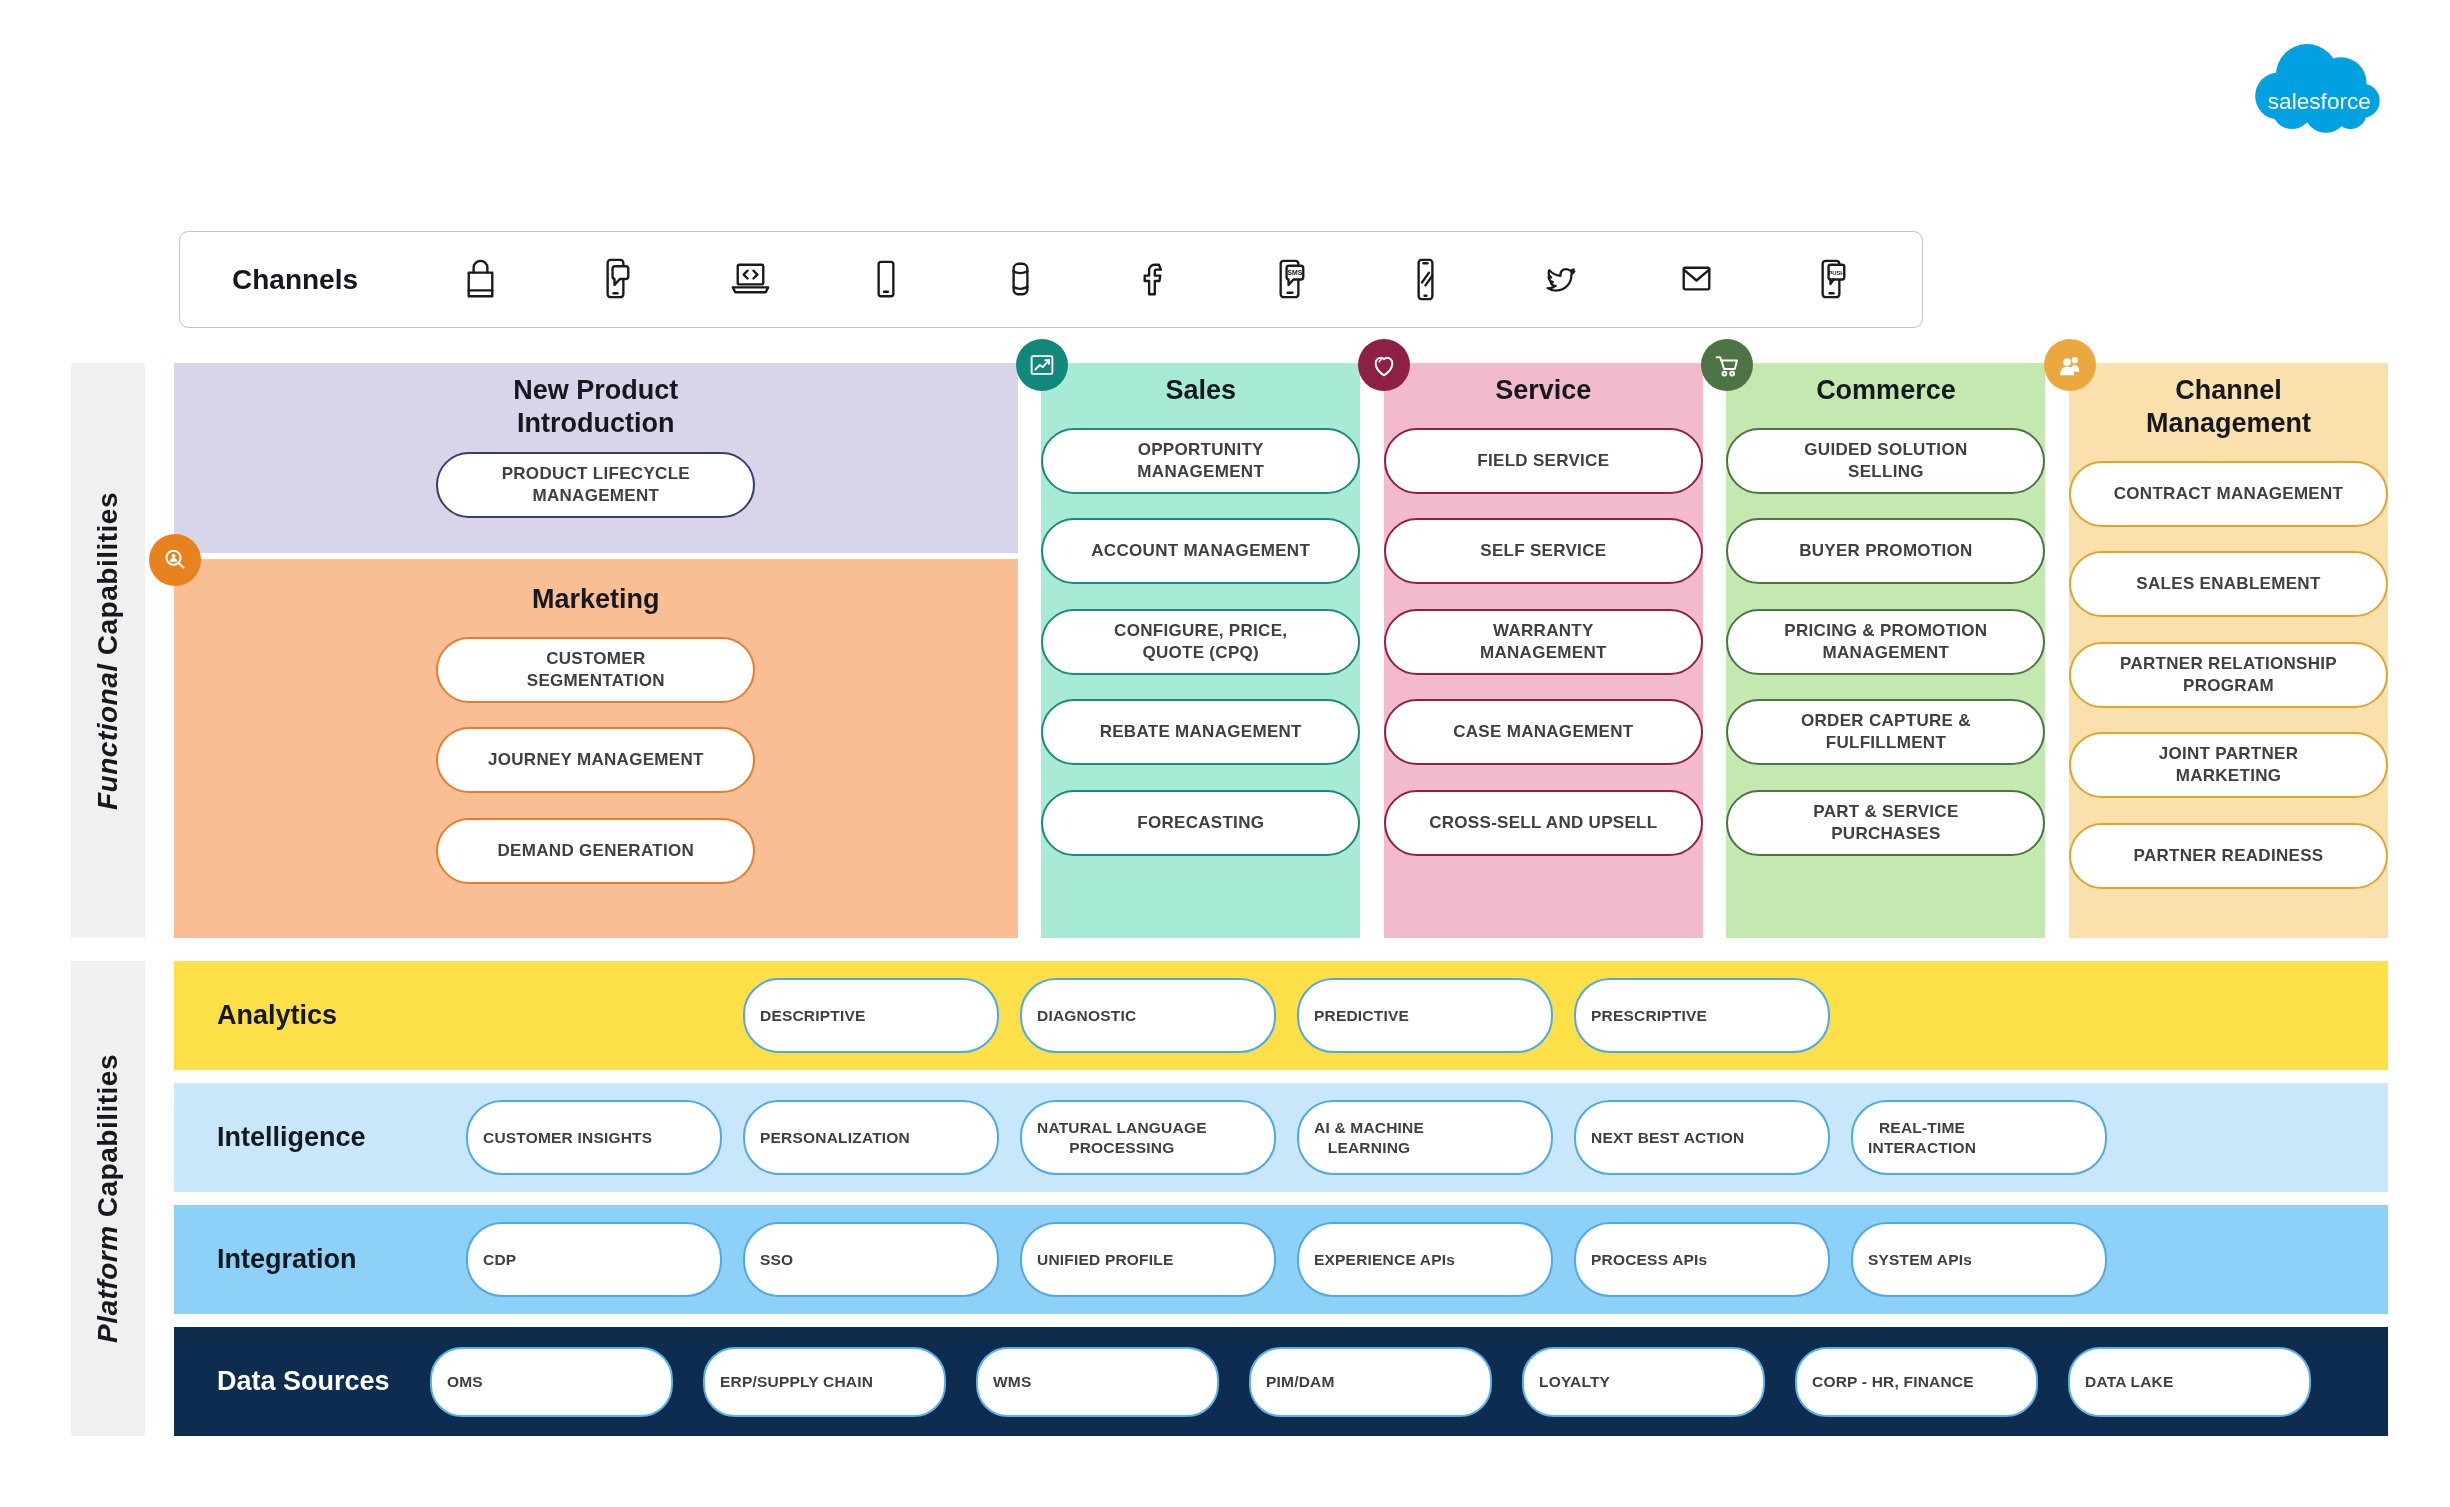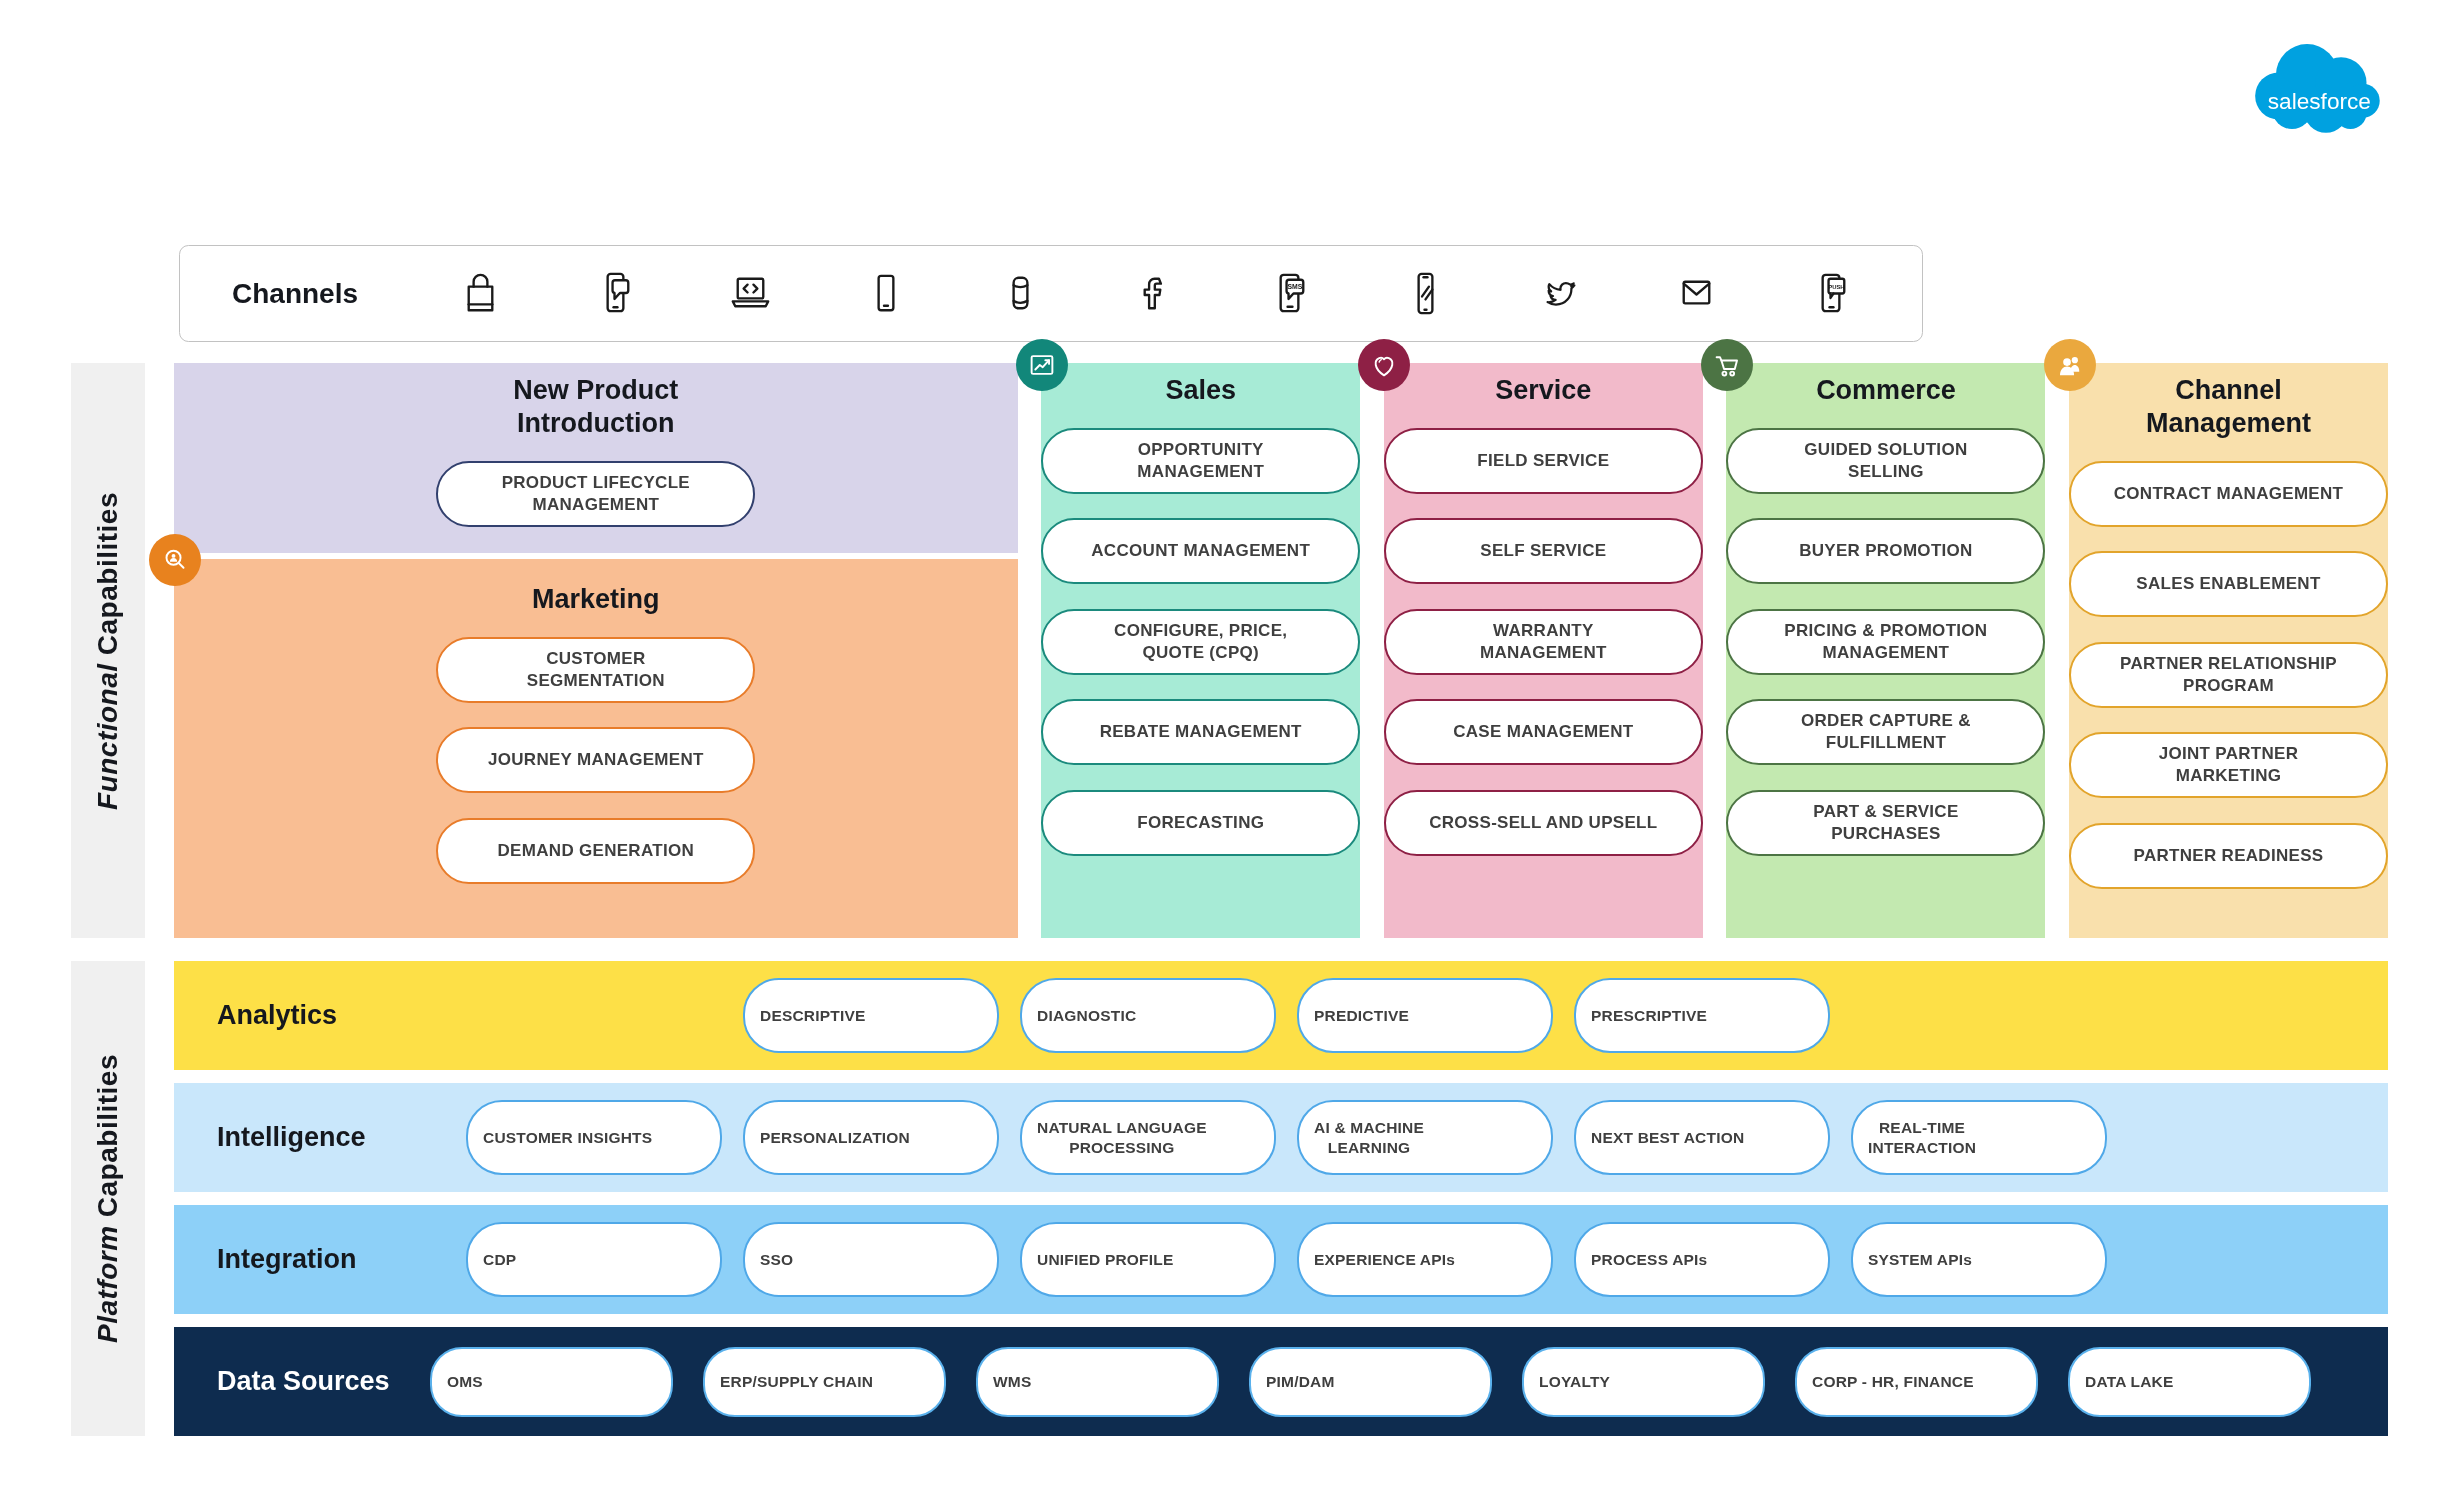--- a/index.html
+++ b/index.html
@@ -3,21 +3,21 @@
 <meta charset="utf-8">
 <style>
   html,body{margin:0;padding:0;background:#fff;}
   body{width:2450px;height:1508px;position:relative;font-family:"Liberation Sans",sans-serif;color:#15181E;}
   .page{position:relative;width:2450px;height:1508px;overflow:hidden;background:#fff;}
 
   
   .logo{position:absolute;right:58px;top:26px;width:151px;height:123px;}
 
   
-  .channels-bar{position:absolute;left:179px;top:245px;width:1744px;height:97px;
+  .channels-bar{position:absolute;left:179px;top:231px;width:1744px;height:97px;
     border:1.9px solid #C2C2C2;border-radius:9.4px;background:#fff;
     display:flex;align-items:center;padding:0 52px;box-sizing:border-box;}
   .channels-label{font-size:28px;font-weight:bold;width:221px;flex:0 0 auto;}
   .channels-icons{flex:1;display:flex;justify-content:space-between;align-items:center;padding-right:11.3px;}
   .chicon{width:55px;height:55px;flex:0 0 auto;}
   .chicon *{vector-effect:none;}
 
   
   .side-bar{position:absolute;left:71px;width:74px;background:#F0F0F0;
     display:flex;align-items:center;justify-content:center;}
@@ -33,21 +33,21 @@
   .fblock{position:relative;display:flex;flex-direction:column;align-items:center;
     padding-top:9px;box-sizing:border-box;}
   .fblock.single{height:100%;}
   .fblock.npi{height:190px;}
   .fblock.marketing{flex:1;}
   .npi{background:#D8D4EA;} .marketing{background:#F9BE93;} .sales{background:#A7EBD6;}
   .service{background:#F2BACA;} .commerce{background:#C3E9B0;} .channel{background:#F9E0AC;}
   .ftitle{font-size:27px;font-weight:bold;text-align:center;line-height:1.22;white-space:pre-line;margin-top:1.9px;}
   .marketing .ftitle{margin-top:15px;}
   .fpills{display:flex;flex-direction:column;gap:24.5px;margin-top:21px;align-items:center;}
-  .npi .fpills{margin-top:21px;}
+  .npi .fpills{margin-top:12px;}
   .fpill{width:319px;min-height:66px;background:#fff;border:2.8px solid #333;border-radius:43px;
     display:flex;align-items:center;justify-content:center;text-align:center;
     font-size:17px;font-weight:bold;color:#3F3F3F;letter-spacing:0.3px;line-height:1.3;
     padding:7.5px 22.6px;box-sizing:border-box;white-space:pre-line;}
   .npi .fpill{border-color:#32406E;}
   .marketing .fpill{border-color:#E87C2A;}
   .sales .fpill{border-color:#1B8A7D;}
   .service .fpill{border-color:#8E2045;}
   .commerce .fpill{border-color:#4C7444;}
   .channel .fpill{border-color:#E2A42B;}

